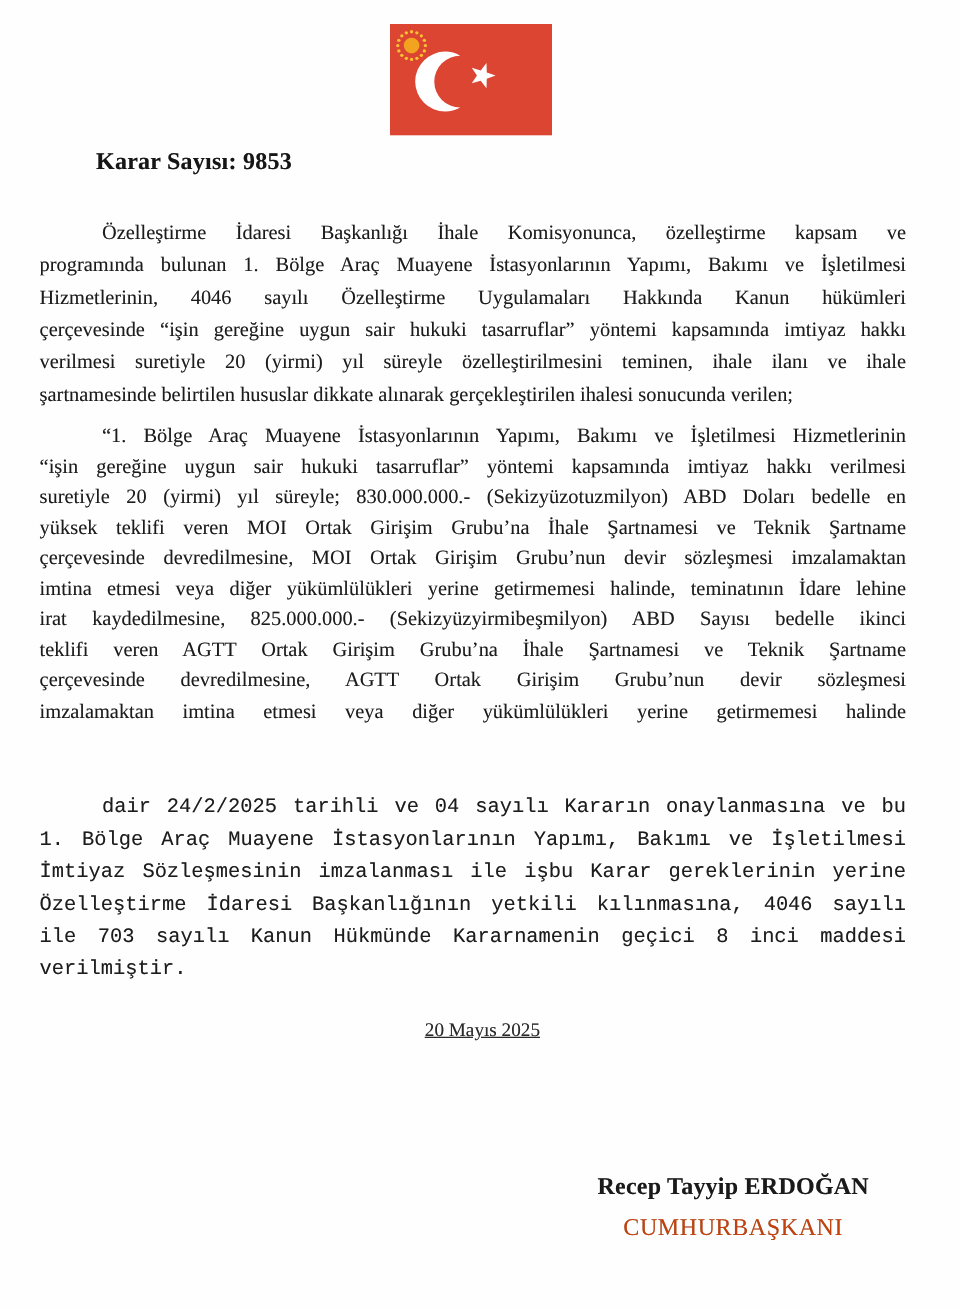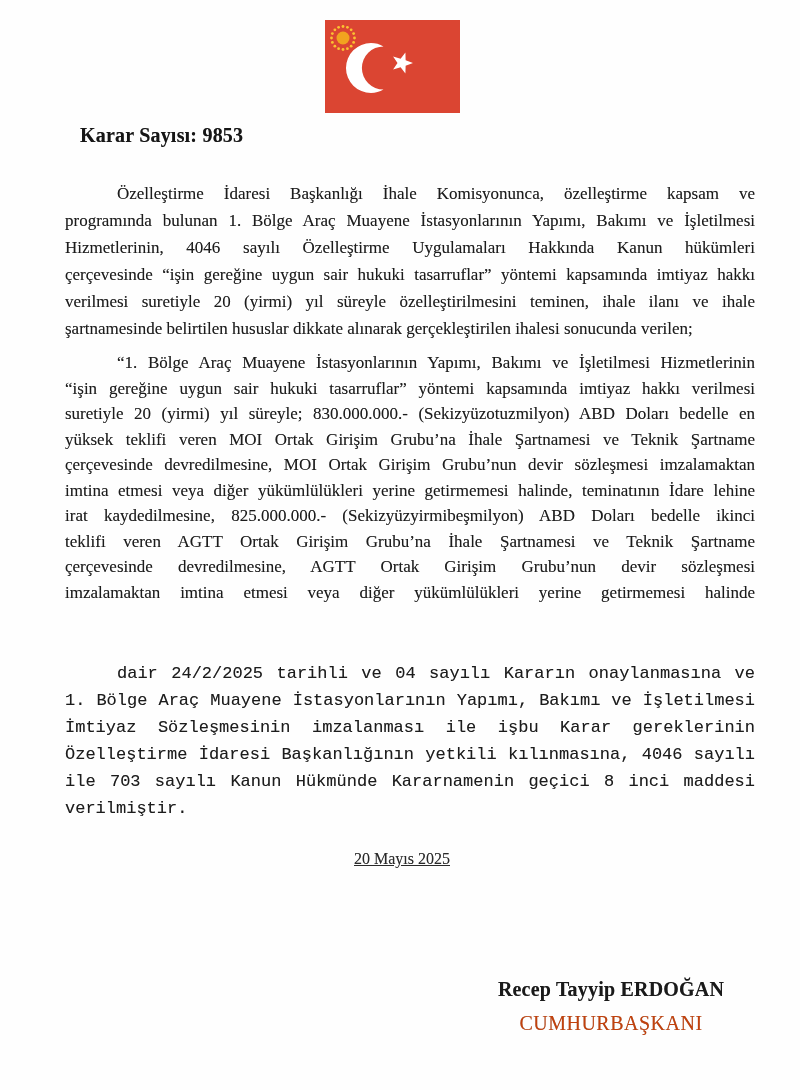--- a/index.html
+++ b/index.html
@@ -29,21 +29,20 @@
   .body-text {
     position: absolute; left: 33px; width: 722px;
     font-size: 17px; color: #1c1c1c;
     text-shadow: 0 0 0.5px rgba(30,30,30,0.4);
   }
   .para .line {
     text-align: justify;
     text-align-last: justify;
     white-space: normal;
     overflow: hidden;
-    margin-left: 32px;
   }
   .para .line.first { text-indent: 52px; }
   .para .line.last { text-align-last: left; }
 
   #para-0 { top: 180px; } #para-0 .line { line-height: 27px; height: 27px; }
   #para-1 { top: 350px; } #para-1 .line { line-height: 25.5px; height: 25.5px; }
   #para-2 { top: 660px; } #para-2 .line { line-height: 27px; height: 27px; font-family: Liberation Mono, monospace; }
 
   .decision-date {
     position: absolute; left: 2px; top: 850px; width: 800px;
@@ -121,21 +120,21 @@
       <div class="line">verilmesi suretiyle 20 (yirmi) yıl süreyle özelleştirilmesini teminen, ihale ilanı ve ihale</div>
       <div class="line last">şartnamesinde belirtilen hususlar dikkate alınarak gerçekleştirilen ihalesi sonucunda verilen;</div>
     </div>
   <div id="para-1" class="body-text para">
       <div class="line first">“1. Bölge Araç Muayene İstasyonlarının Yapımı, Bakımı ve İşletilmesi Hizmetlerinin</div>
       <div class="line">“işin gereğine uygun sair hukuki tasarruflar” yöntemi kapsamında imtiyaz hakkı verilmesi</div>
       <div class="line">suretiyle 20 (yirmi) yıl süreyle; 830.000.000.- (Sekizyüzotuzmilyon) ABD Doları bedelle en</div>
       <div class="line">yüksek teklifi veren MOI Ortak Girişim Grubu’na İhale Şartnamesi ve Teknik Şartname</div>
       <div class="line">çerçevesinde devredilmesine, MOI Ortak Girişim Grubu’nun devir sözleşmesi imzalamaktan</div>
       <div class="line">imtina etmesi veya diğer yükümlülükleri yerine getirmemesi halinde, teminatının İdare lehine</div>
-      <div class="line">irat kaydedilmesine, 825.000.000.- (Sekizyüzyirmibeşmilyon) ABD Doları bedelle ikinci</div>
+      <div class="line">irat kaydedilmesine, 825.000.000.- (Sekizyüzyirmibeşmilyon) ABD Sayısı bedelle ikinci</div>
       <div class="line">teklifi veren AGTT Ortak Girişim Grubu’na İhale Şartnamesi ve Teknik Şartname</div>
       <div class="line">çerçevesinde devredilmesine, AGTT Ortak Girişim Grubu’nun devir sözleşmesi</div>
       <div class="line">imzalamaktan imtina etmesi veya diğer yükümlülükleri yerine getirmemesi halinde</div>
     </div>
   <div id="para-2" class="body-text para">
       <div class="line first">dair 24/2/2025 tarihli ve 04 sayılı Kararın onaylanmasına ve bu Karar çerçevesinde</div>
       <div class="line">1. Bölge Araç Muayene İstasyonlarının Yapımı, Bakımı ve İşletilmesi Hizmetlerine İlişkin</div>
       <div class="line">İmtiyaz Sözleşmesinin imzalanması ile işbu Karar gereklerinin yerine getirilmesi hususlarında</div>
       <div class="line">Özelleştirme İdaresi Başkanlığının yetkili kılınmasına, 4046 sayılı Kanunun 3 üncü maddesi</div>
       <div class="line">ile 703 sayılı Kanun Hükmünde Kararnamenin geçici 8 inci maddesi gereğince karar</div>

